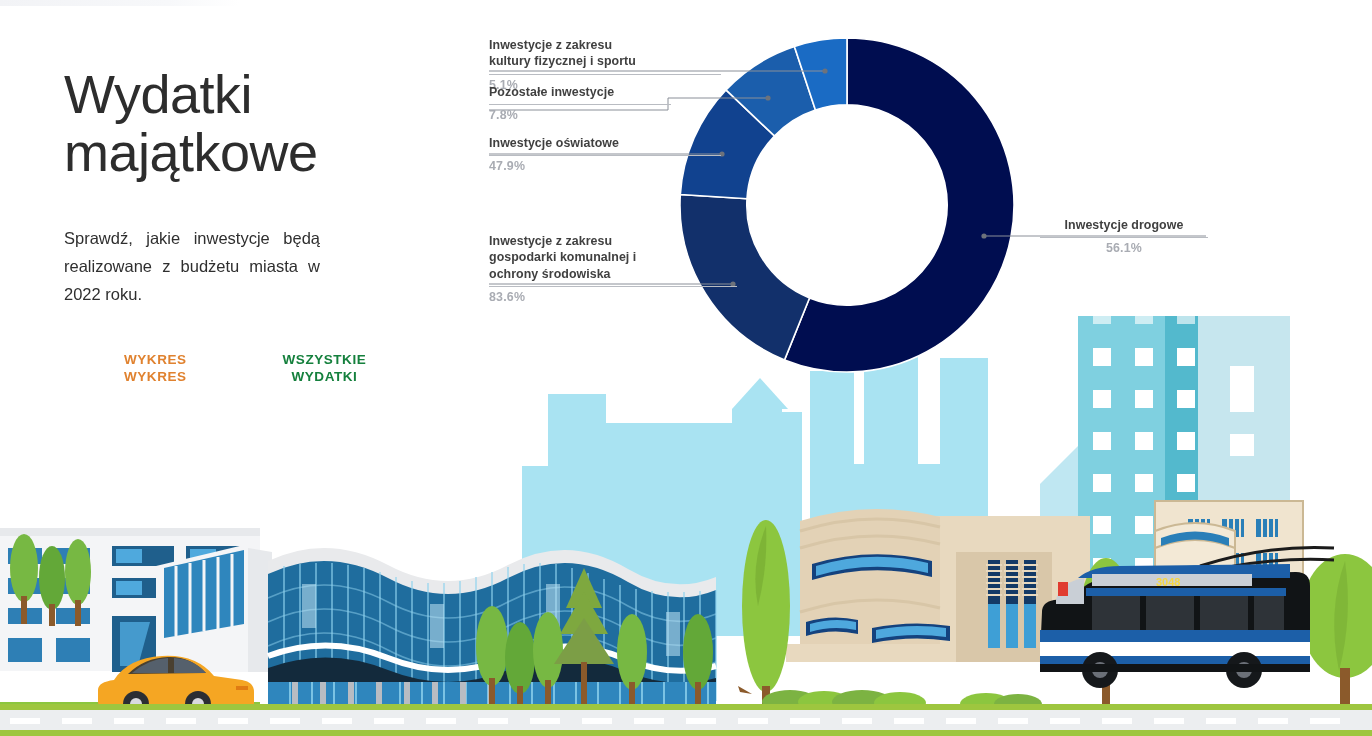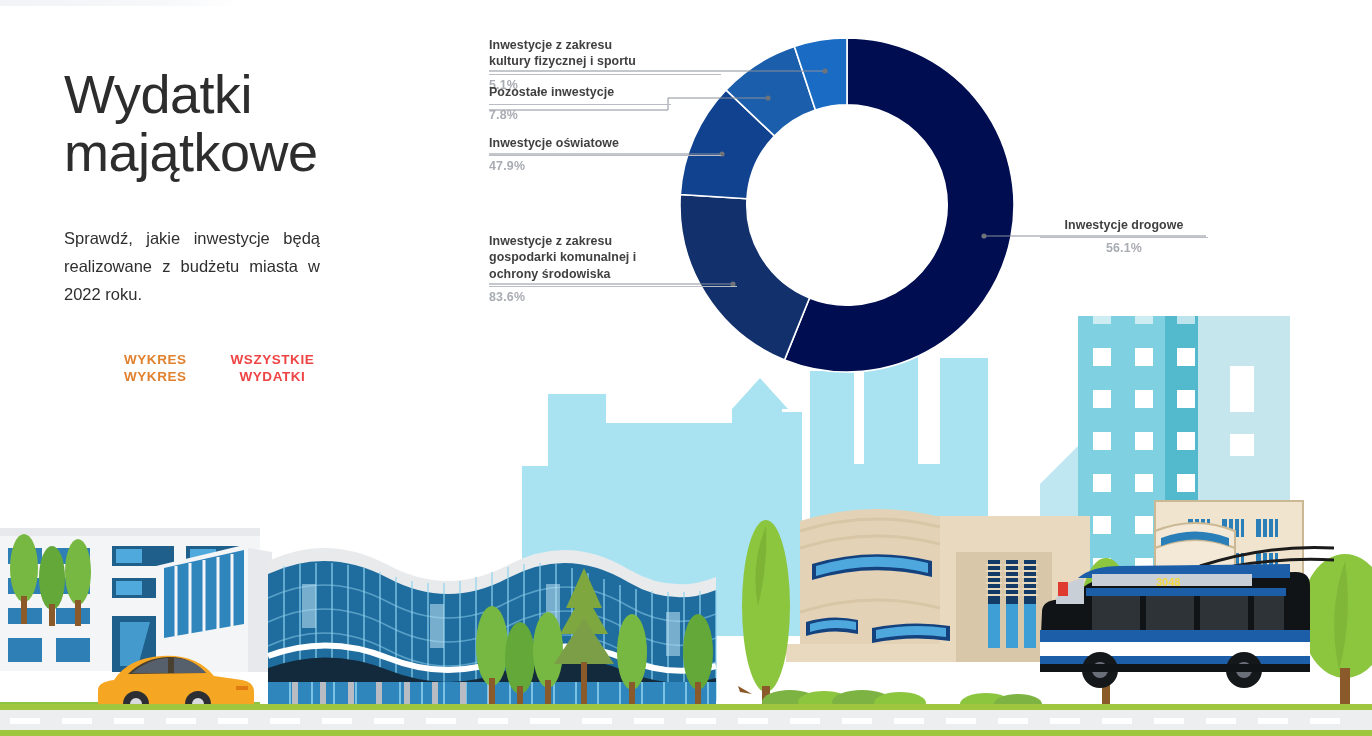--- a/index.html
+++ b/index.html
@@ -20,21 +20,21 @@
   .headline { font-size:54px; line-height:1.07; font-weight:400;
               color:#2d2d2d; letter-spacing:-0.5px; }
   .headline span { display:block; }
   .lede { margin-top:42px; width:256px; font-size:16.5px; line-height:1.72;
           color:#2f2f2f; text-align:justify; }
   .cta-row { margin-top:42px; display:flex; }
   .cta { font-size:13.5px; font-weight:700; line-height:1.28;
          letter-spacing:0.55px; cursor:pointer; }
   .cta span { display:block; }
   .cta-chart { color:#e0822f; margin-left:60px; }
-  .cta-all { color:#ef4444; margin-left:44px; text-align:center; }
+  .cta-all { color:#15803d; margin-left:96px; text-align:center; }
 
   
   .chart-wrap { position:absolute; left:678px; top:36px; width:338px; height:338px; z-index:30;}
   .chart-wrap svg { display:block; }
 
   
   .lab { position:absolute; z-index:35; }
   .lab .t { font-size:12.4px; font-weight:700; color:#404040;
             line-height:1.32; letter-spacing:0.06px; white-space:pre-line; }
   .lab .rule { height:1px; background:#b9bcc2; margin-top:4px; }

